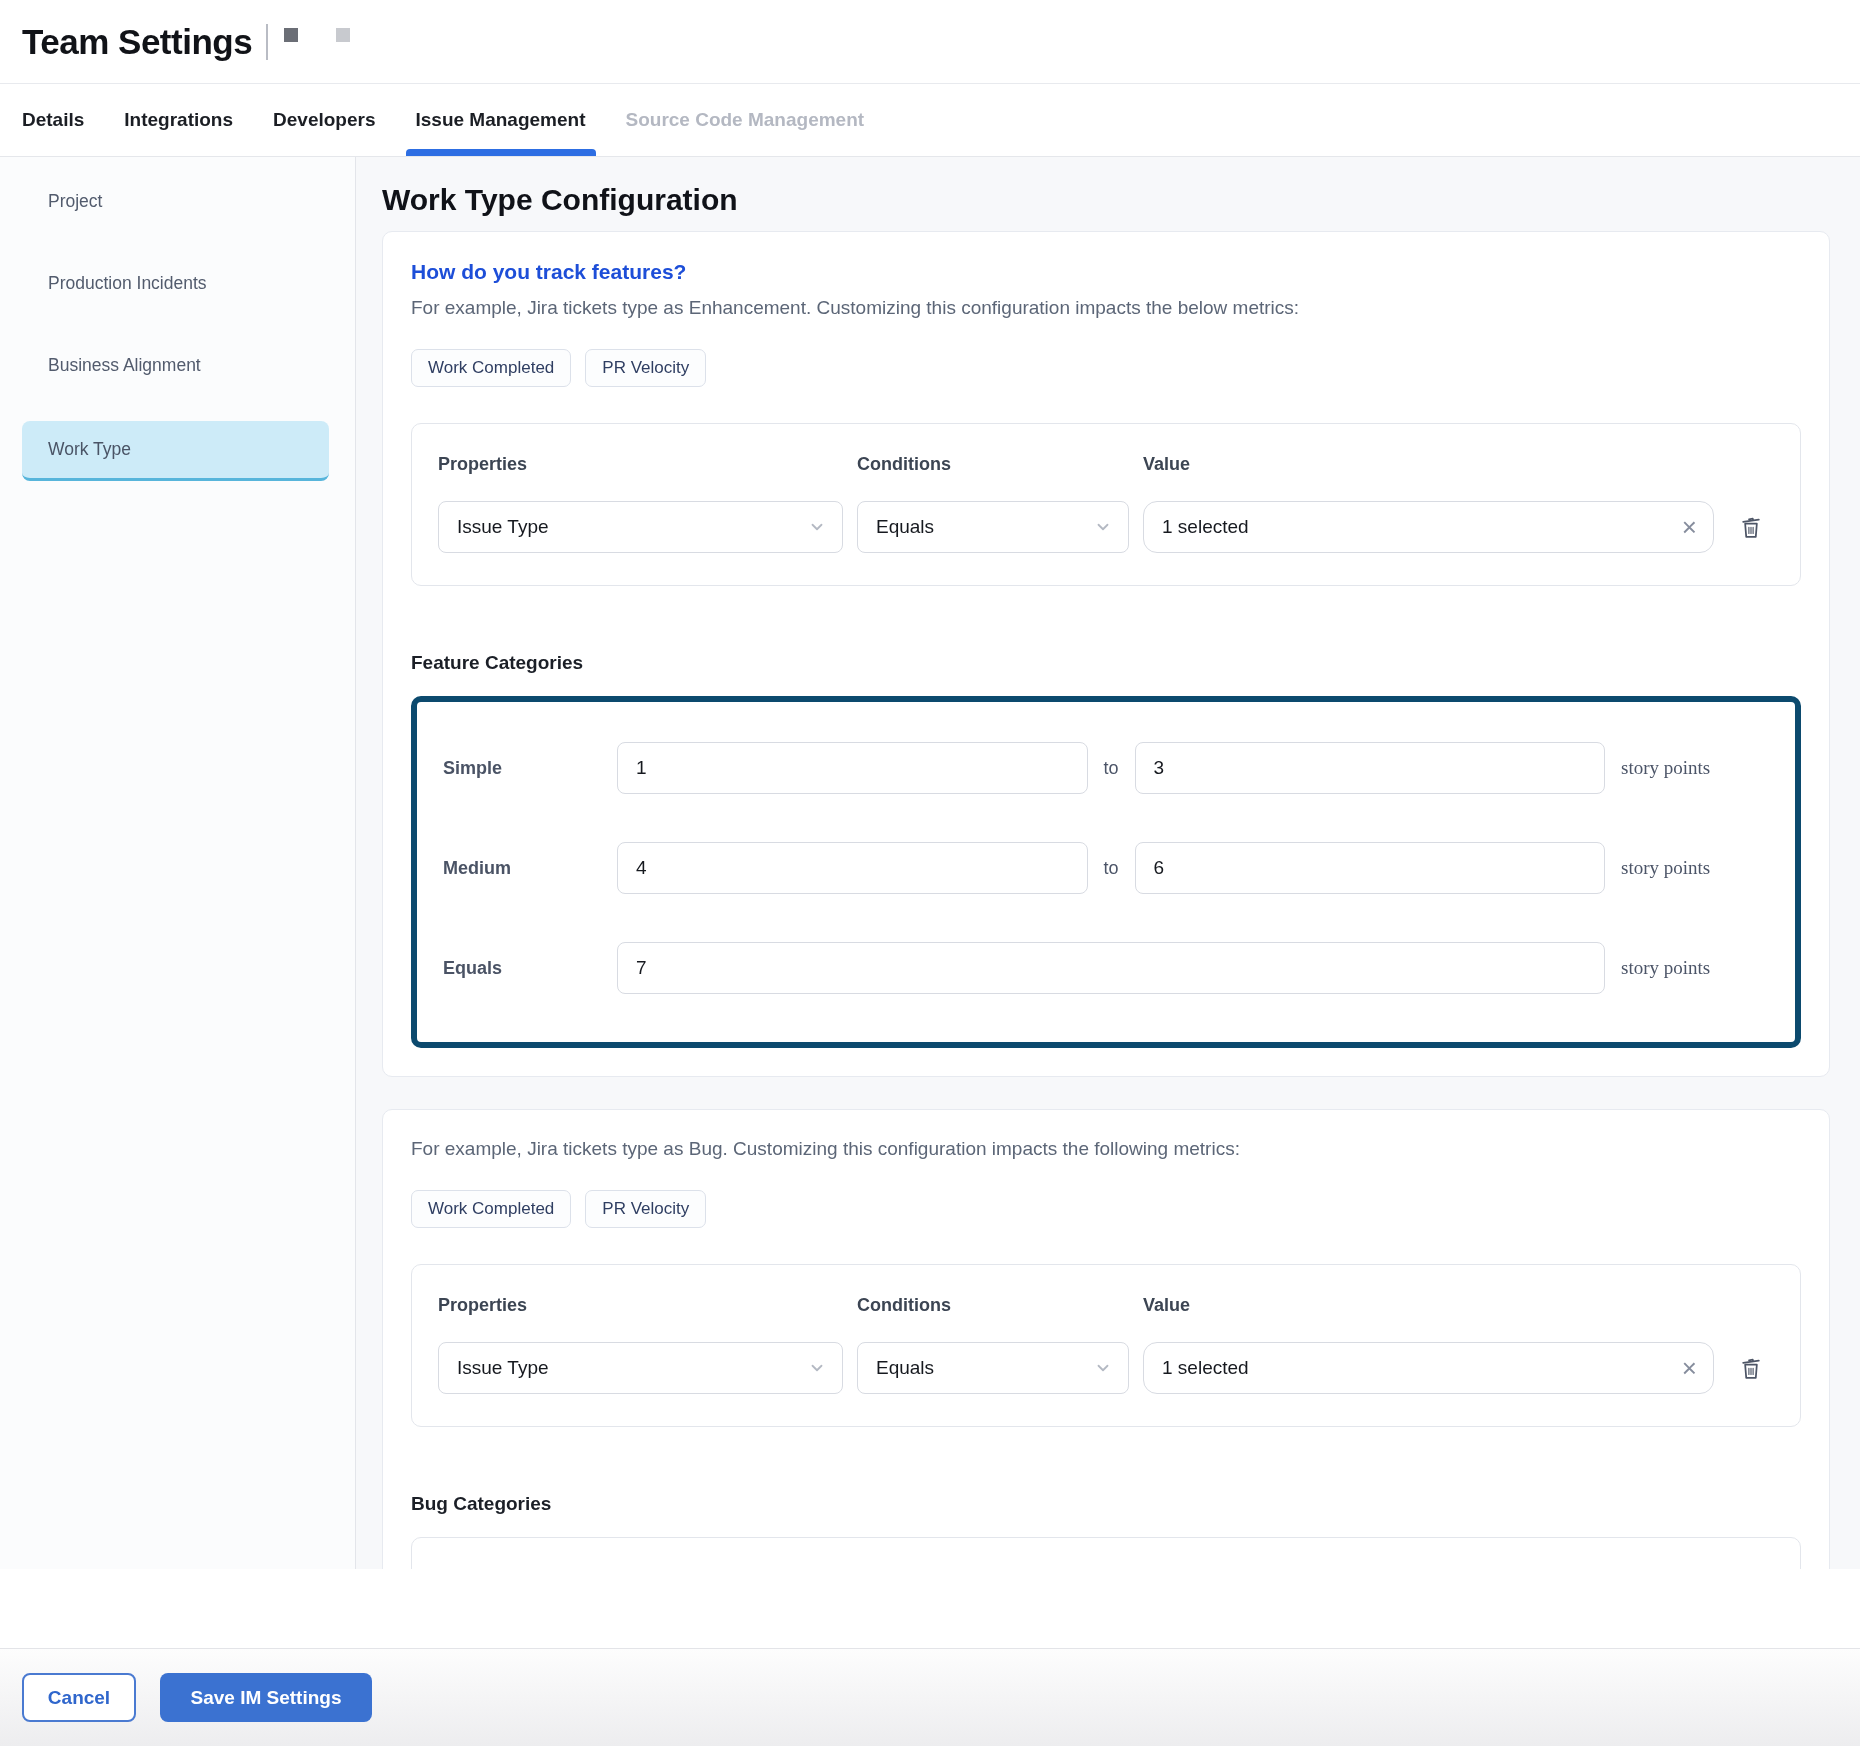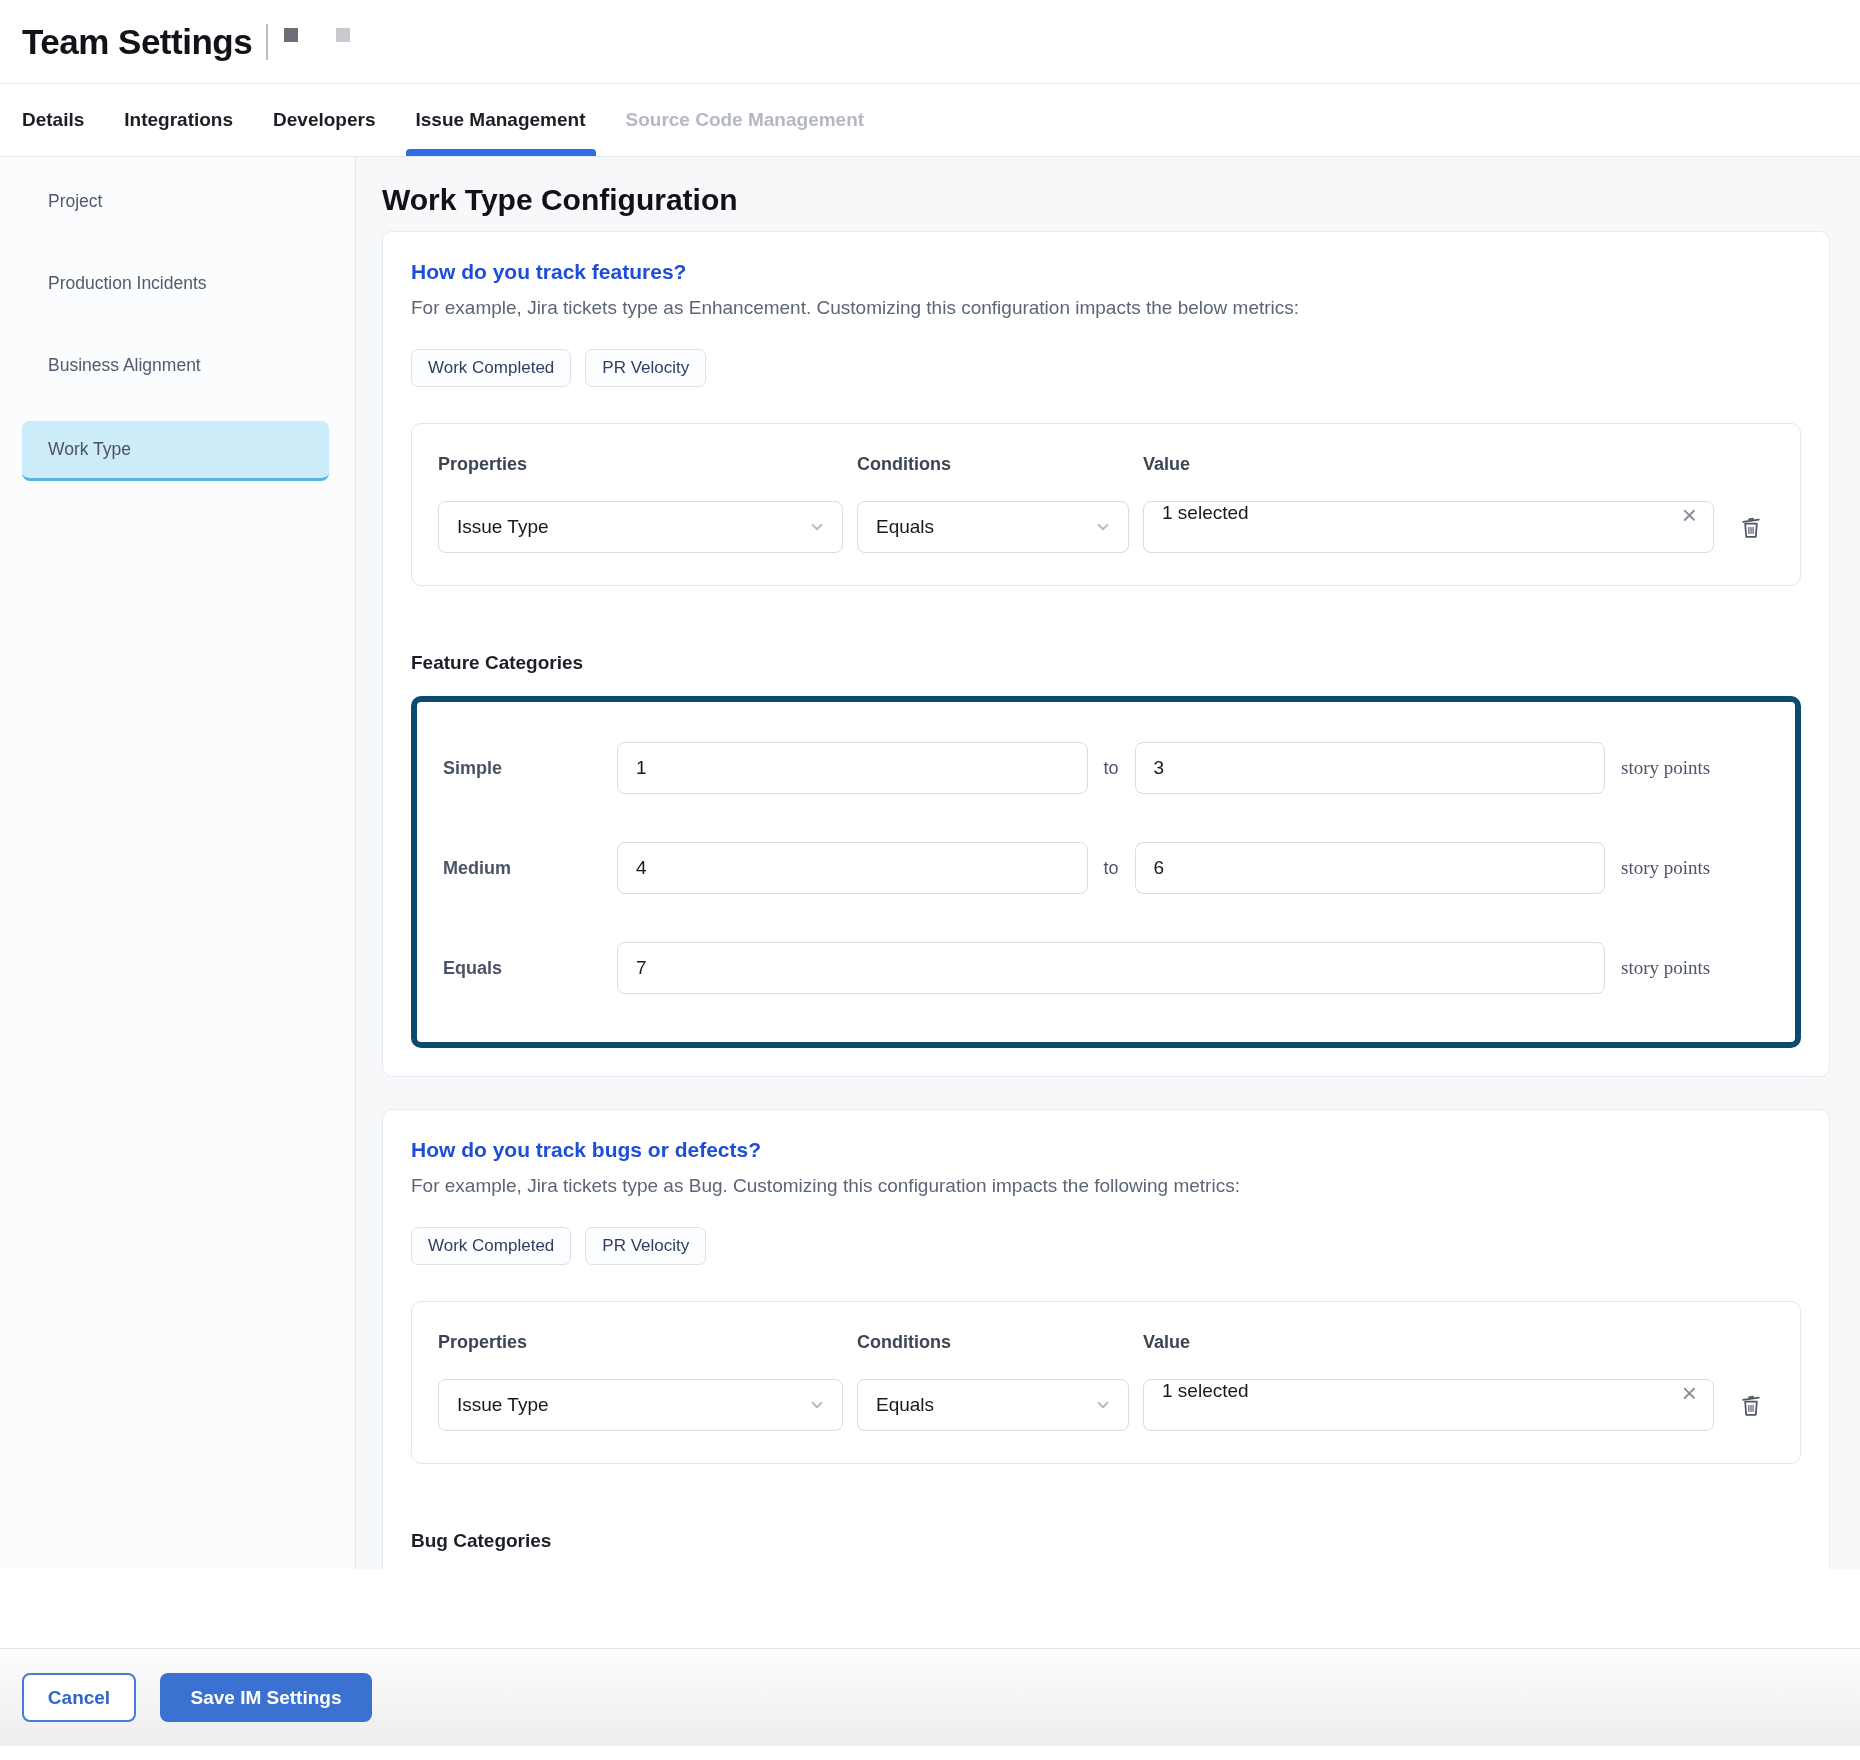--- a/index.html
+++ b/index.html
@@ -39,22 +39,22 @@
   .tag { border:1px solid #dce1ea; background:#fcfdfe; border-radius:7px; padding:8px 16px;
     font-size:17px; font-weight:500; color:#2f3e62; }
 
   .rulebox { border:1px solid #e3e6ec; border-radius:10px; padding:30px 26px 32px 26px; margin-bottom:66px;
     display:grid; grid-template-columns:405px 272px 1fr 46px; column-gap:14px; row-gap:26px; align-items:center; }
   .col-label { font-size:18px; font-weight:700; color:#3c4553; }
   .selectbox { height:52px; border:1px solid #d8dbe2; border-radius:8px; background:#fff;
     display:flex; align-items:center; justify-content:space-between; padding:0 16px 0 18px;
     font-size:19px; color:#16191f; cursor:pointer; }
   .chev { color:#b4b9c3; display:flex; }
-  .valuefield { height:52px; border:1px solid #d8dbe2; border-radius:8px; background:#fff;
-    display:flex; align-items:flex-start; justify-content:space-between; padding:0 16px 0 18px; font-size:19px; color:#16191f; }
+  .valuefield { height:52px; border:1px solid #d8dbe2; border-radius:14px; background:#fff;
+    display:flex; align-items:center; justify-content:space-between; padding:0 16px 0 18px; font-size:19px; color:#16191f; }
   .xbtn { font-size:26px; color:#868d9d; line-height:1; cursor:pointer; font-weight:400; }
   .trashbtn { display:flex; align-items:center; justify-content:center; width:46px; height:46px; cursor:pointer; color:#4d5566; }
 
   .cat-title { font-size:19px; font-weight:700; color:#1b1f27; margin-bottom:22px; }
   .catbox { border:6px solid #0c4a6e; border-radius:10px; padding:40px 26px 0 26px; }
   .fc-row { display:flex; align-items:center; gap:16px; margin-bottom:48px; }
   .fc-label { width:158px; min-width:158px; font-size:18px; font-weight:700; color:#4a5365; }
   .fc-mid { flex:1; display:flex; align-items:center; gap:16px; }
   .fc-input { flex:1; height:52px; border:1px solid #d8dbe2; border-radius:8px; padding:0 18px;
     font-size:19px; color:#16191f; font-family:"Liberation Sans",sans-serif; background:#fff; min-width:0; }
@@ -174,21 +174,20 @@
           <div class="fc-label">Equals</div>
           <div class="fc-mid">
             <input class="fc-input" value="7" style="">
           </div>
           <div class="fc-unit">story points</div>
         </div>
       </div>
     </div>
 
     <div class="card">
-      <h3>How do you track bugs or defects?</h3>
       <div class="desc">For example, Jira tickets type as Bug. Customizing this configuration impacts the following metrics:</div>
 
       <div class="tagrow">
         <span class="tag">Work Completed</span>
         <span class="tag">PR Velocity</span>
       </div>
 
       <div class="rulebox">
         <div class="col-label">Properties</div>
         <div class="col-label">Conditions</div>

